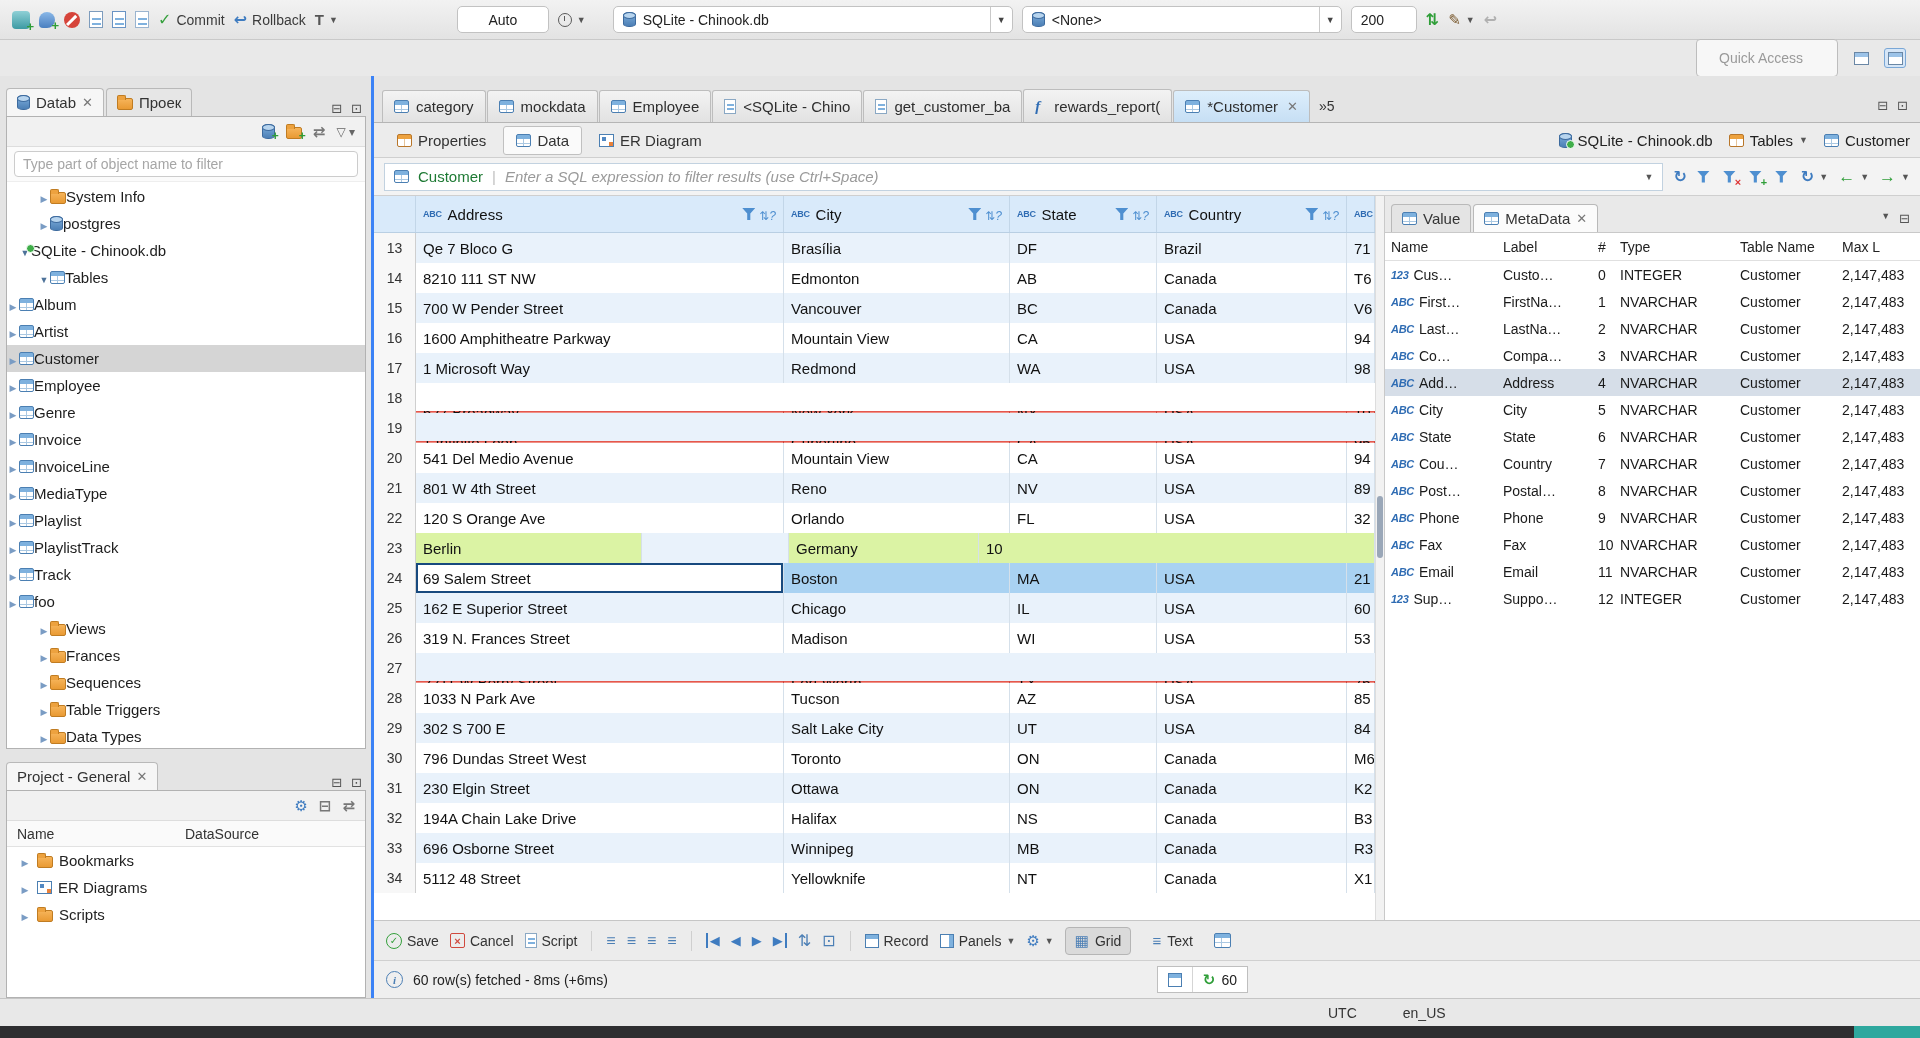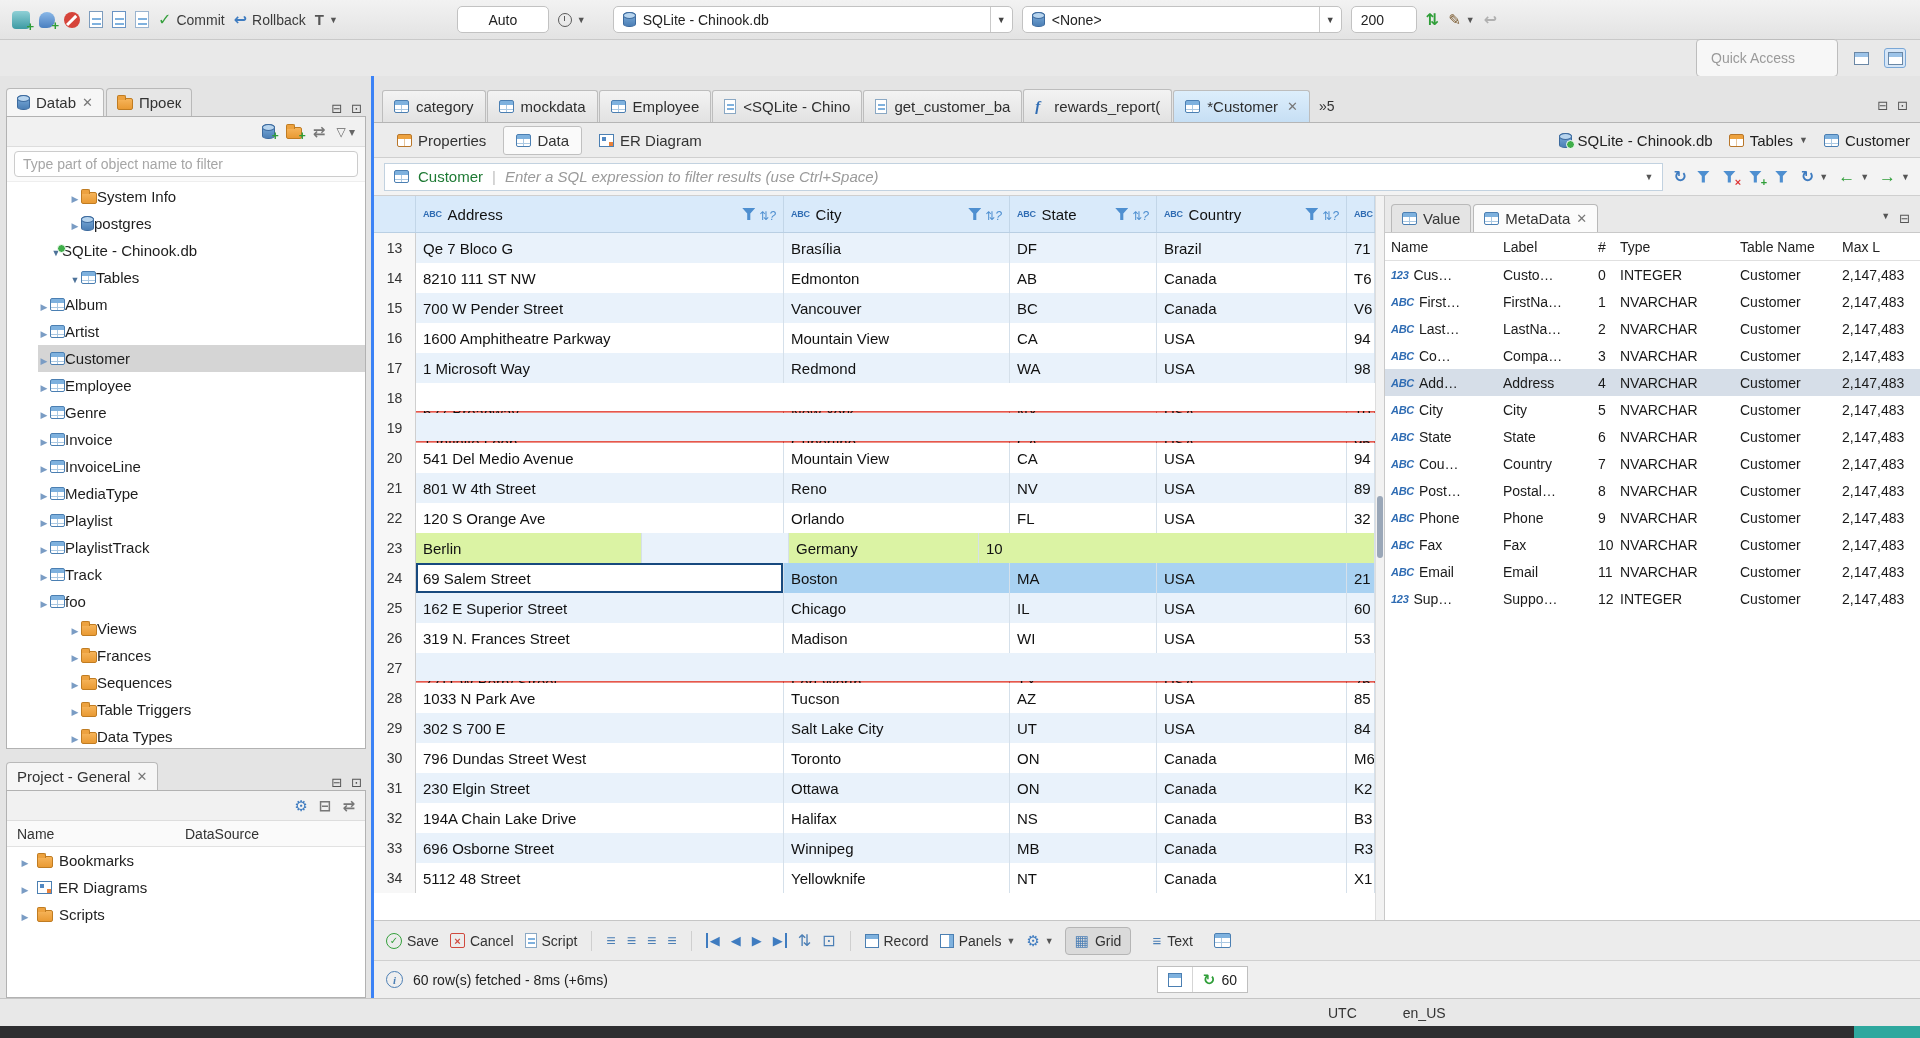--- a/index.html
+++ b/index.html
@@ -16,21 +16,21 @@
   .combo { background:#fff; border:1px solid #c2c2c2; border-radius:5px; height:27px; display:flex; align-items:center;
            padding:0 0 0 9px; gap:7px; font-size:14px; color:#222; }
   .combo .car { border-left:1px solid #c9c9c9; height:100%; display:flex; align-items:center; padding:0 6px; color:#444; font-size:9px; }
   .combo-auto { width:92px; justify-content:center; padding:0 9px; margin-left:110px; }
   .combo-db { width:400px; margin-left:18px; }
   .combo-schema { width:320px; }
   .fetchsize { width:66px; height:27px; background:#fff; border:1px solid #c2c2c2; border-radius:5px;
                display:flex; align-items:center; padding:0 9px; font-size:14px; }
   .combo .ctext { overflow:hidden; white-space:nowrap; flex:1; }
   .mini-car { font-size:9px; color:#555; }
-  .qa-input { width:142px; height:38px; border:1px solid #bdbdbd; border-radius:4px; background:#f7f7f7; padding:0 14px;
+  .qa-input { width:142px; height:38px; border:1px solid #bdbdbd; border-radius:4px; background:#f7f7f7; padding:0 22px;
               font-size:14px; font-family:inherit; color:#777; margin-left:auto; }
   .qa-input::placeholder { color:#9a9a9a; }
 
   
   .gi { display:inline-flex; align-items:center; justify-content:center; position:relative; flex:none; }
   .t1 { width:18px; height:18px; border-radius:4px; background:linear-gradient(#8fd0d6,#3d9aa3); }
   .t1::after,.t2::after { content:"+"; position:absolute; right:-4px; bottom:-5px; color:#2f9e38; font-weight:bold; font-size:13px; }
   .t2 { width:16px; height:16px; border-radius:50% 50% 50% 4px; background:linear-gradient(#8ab8e8,#4a7fc0); }
   .t3 { width:16px; height:16px; border-radius:50%; background:#d6443a; }
   .t3::after { content:""; position:absolute; left:1px; top:7px; width:13px; height:2.5px; background:#fff; transform:rotate(-45deg); }
@@ -68,21 +68,21 @@
   .glink { color:#777; font-size:15px; font-weight:bold; }
   .gfiltermenu { color:#666; font-size:12px; }
   .badge-plus::after { content:"+"; position:absolute; right:-5px; bottom:-5px; color:#2f9e38; font-weight:bold; font-size:12px; }
 
   .nfilter { padding:4px 7px; flex:none; background:#fbfbfb; border-bottom:1px solid #eee; }
   .nfilter input { width:100%; height:26px; border:1px solid #ccc; border-radius:4px; padding:0 8px; font-size:14px;
                    font-family:inherit; color:#0369a1; }
   .nfilter input::placeholder { color:#a6a6a6; }
 
   .tree { flex:1; overflow:hidden; background:#fff; padding-top:1px; }
-  .titem { height:27px; display:flex; align-items:center; font-size:15px; color:#1d1d1d; white-space:nowrap;margin-left:31px; }
+  .titem { height:27px; display:flex; align-items:center; font-size:15px; color:#1d1d1d; white-space:nowrap; }
   .titem.selected { background:#d5d5d5; }
   .lvl-0 { padding-left:12px; } .lvl-1 { padding-left:31px; } .lvl-2 { }
   .arr { width:12px; flex:none; text-align:center; }
   .arr-right::before { content:"▶"; font-size:9px; color:#7a9cc4; }
   .arr-down::before  { content:"▼"; font-size:9px; color:#4d7299; }
 
   
   .ic { display:inline-block; position:relative; flex:none; }
   .ic-table { width:15px; height:13px; border:1px solid #4b7fb2; border-radius:2px; background-color:#fff;
     background-image:linear-gradient(#7eb1de 0 4px,rgba(0,0,0,0) 4px),

